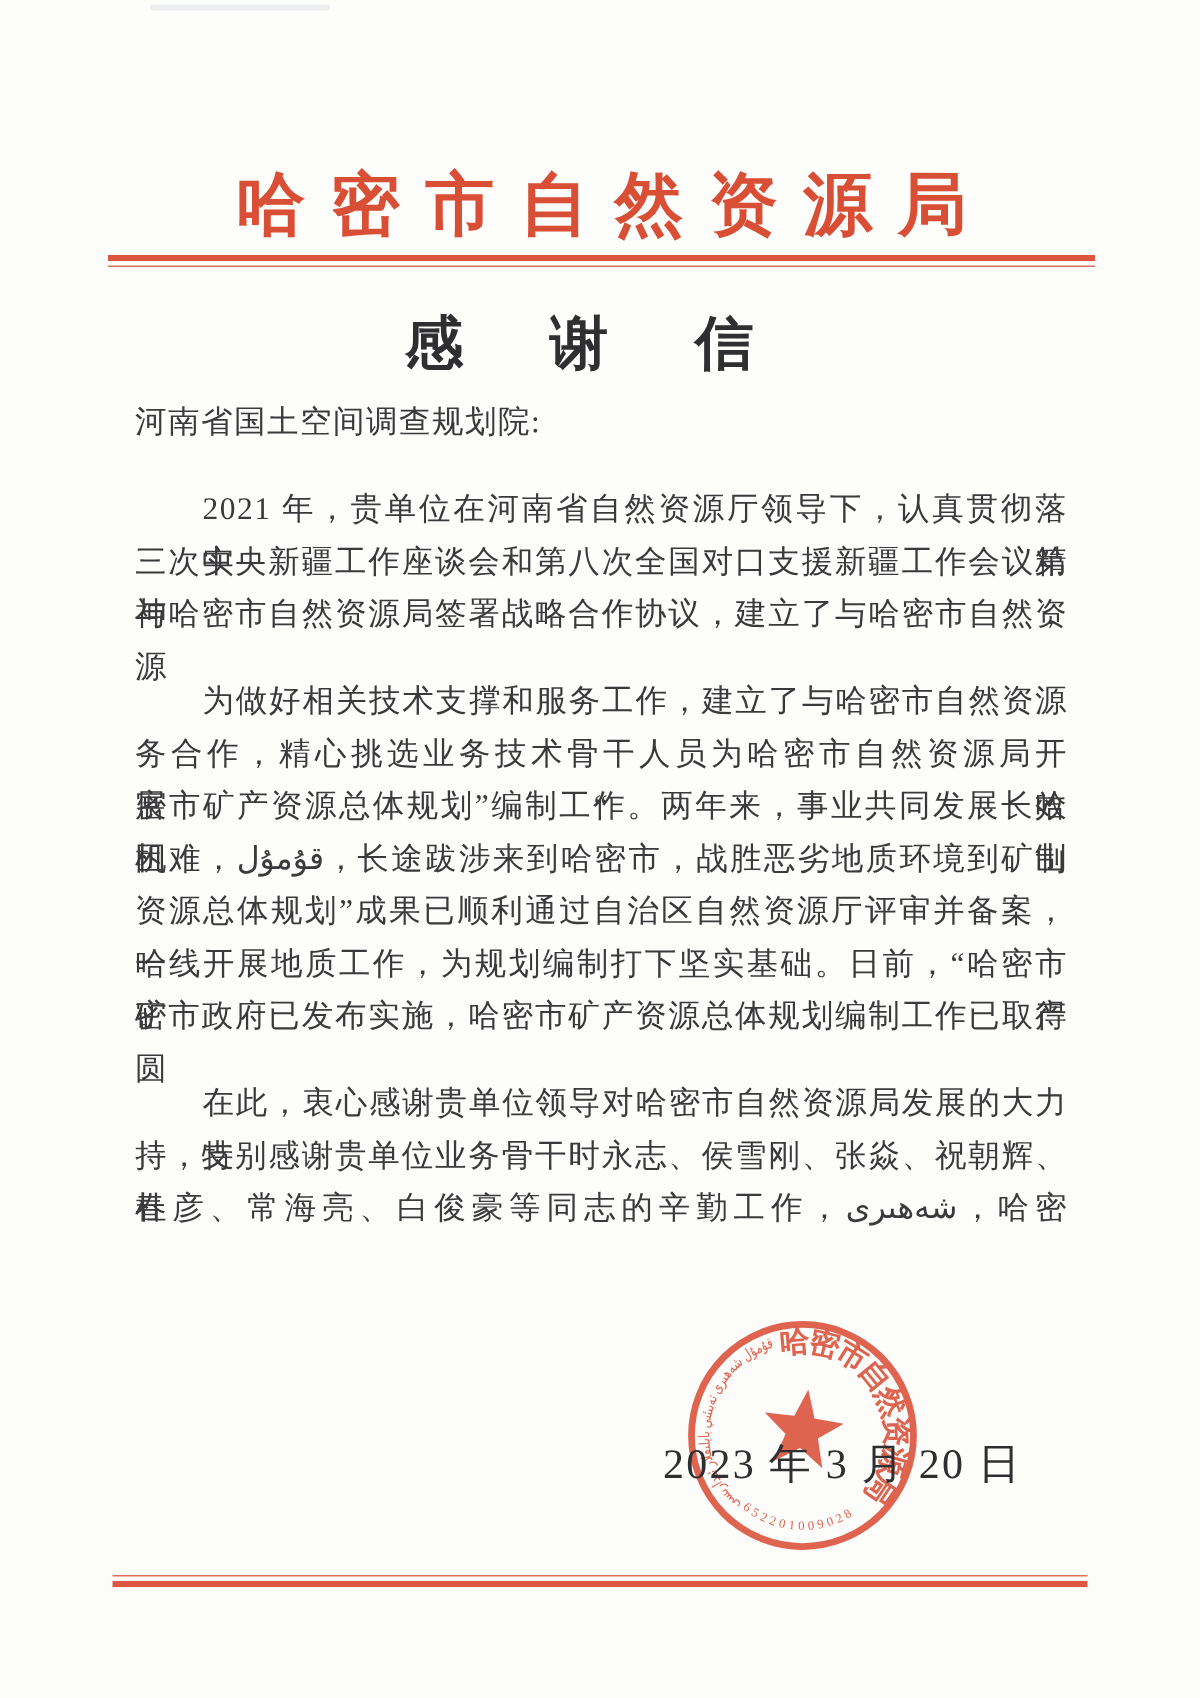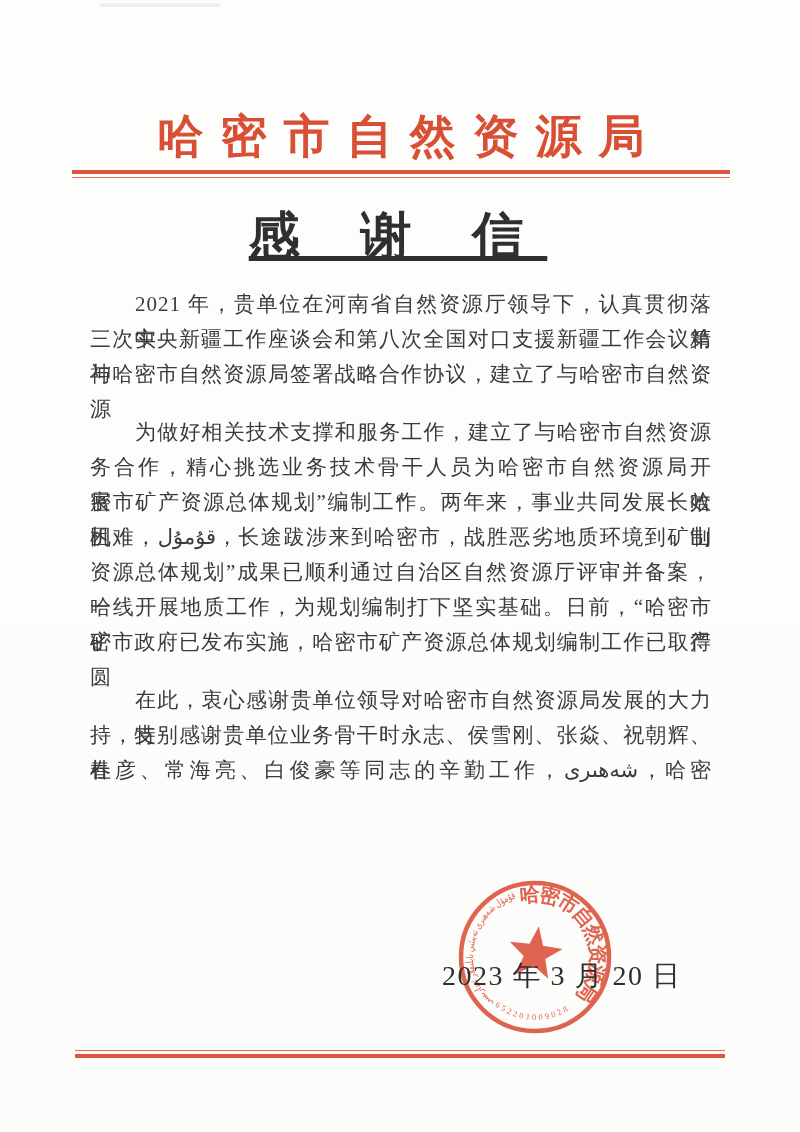--- a/index.html
+++ b/index.html
@@ -20,22 +20,22 @@
     position:absolute;top:106px;left:72px;width:658px;
     text-align:center;font-size:46px;font-weight:bold;
     color:#d94f35;letter-spacing:17px;text-indent:17px;
     white-space:nowrap;
   }
   .rule-wrap{position:absolute;left:72px;top:170px;width:658px;}
   .rule-thick{height:4px;background:#dd5640;}
   .rule-thin{height:1px;background:#e0705e;margin-top:3px;}
   .doc-title{
     position:absolute;top:202px;left:0;width:772px;
-    text-align:center;font-size:51px;font-weight:bold;
-    color:#2f2f31;letter-spacing:24px;text-indent:24px;text-decoration:underline;
+    text-align:center;font-size:39px;font-weight:bold;
+    color:#2f2f31;letter-spacing:24px;text-indent:24px;
   }
   .letter{
     position:absolute;top:264px;left:90px;width:622px;
     color:#3a3a3c;
   }
   .line{
     font-size:21px;line-height:35px;height:35px;
     letter-spacing:1px;
   }
   .line.j{text-align:justify;text-align-last:justify;text-justify:inter-character;}
@@ -64,20 +64,21 @@
   <div class="org-title">哈密市自然资源局</div>
 
   <div class="rule-wrap">
     <div class="rule-thick"></div>
     <div class="rule-thin"></div>
   </div>
 
   <div class="doc-title">感  谢  信</div>
 
   <div class="letter">
+    <div class="line">河南省国土空间调查规划院:</div>
 
   <div class="line j ind">2021 年，贵单位在河南省自然资源厅领导下，认真贯彻落实第</div>
       <div class="line j">三次中央新疆工作座谈会和第八次全国对口支援新疆工作会议精神，</div>
       <div class="line j">与哈密市自然资源局签署战略合作协议，建立了与哈密市自然资源</div>
       <div class="line j ind">为做好相关技术支撑和服务工作，建立了与哈密市自然资源</div>
       <div class="line j">务合作，精心挑选业务技术骨干人员为哈密市自然资源局开展“哈</div>
       <div class="line j">密市矿产资源总体规划”编制工作。两年来，事业共同发展长效机制</div>
       <div class="line j">困难，قۇمۇل，长途跋涉来到哈密市，战胜恶劣地质环境到矿山</div>
       <div class="line j">资源总体规划”成果已顺利通过自治区自然资源厅评审并备案，哈</div>
       <div class="line j">一线开展地质工作，为规划编制打下坚实基础。日前，“哈密市矿产</div>

